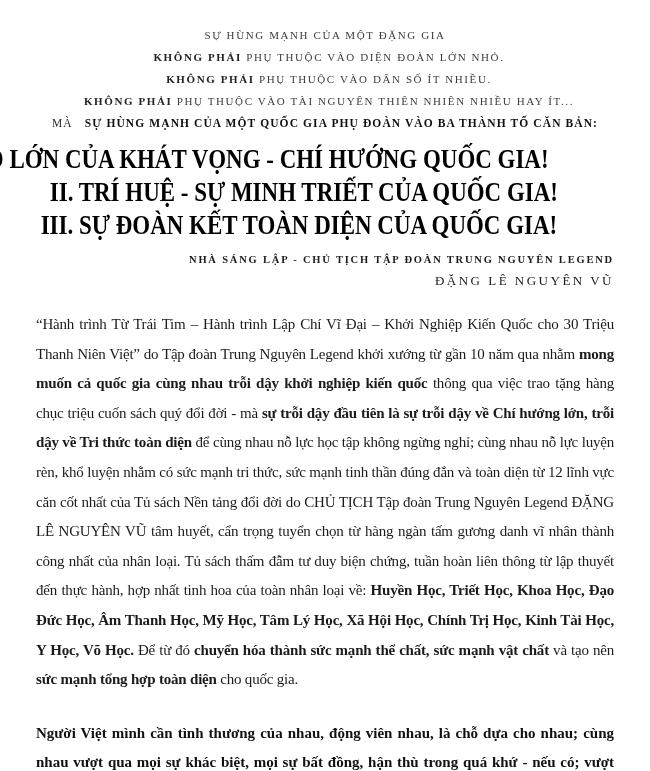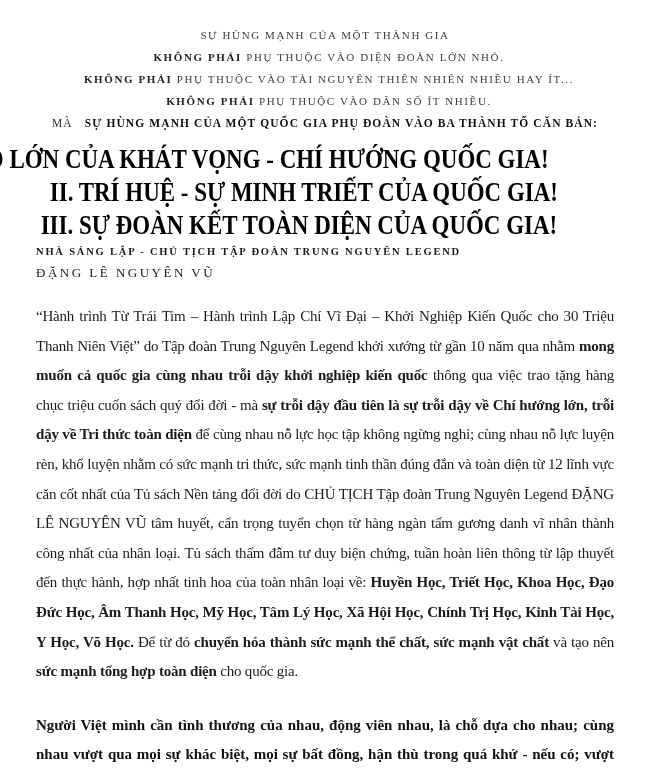--- a/index.html
+++ b/index.html
@@ -24,21 +24,21 @@
   .headlines { margin-top: 8px; color: #000; }
   .headline-row { display: flex; justify-content: flex-end; }
   .headline-row > span {
     display: inline-block; white-space: nowrap;
     font-weight: 700; font-size: 28px; line-height: 33px;
     transform: scaleX(0.82); transform-origin: 50% 50%;
     letter-spacing: 0px;
   }
 
   
-  .byline { margin-top: 4px; text-align: left; color: #1a1a1a; }
+  .byline { margin-top: 12px; text-align: right; color: #1a1a1a; }
   .byline-title {
     font-size: 10.5px; font-weight: 700; letter-spacing: 1.8px;
     line-height: 14px; white-space: nowrap;
   }
   .byline-name {
     margin-top: 5px; font-size: 13px; font-weight: 400;
     letter-spacing: 2.5px; line-height: 18px; white-space: nowrap;
   }
 
   
@@ -57,30 +57,30 @@
     font-weight: 700; color: #111;
   }
 </style>
 </head>
 <body>
 
 <div class="page">
 
   <div class="preamble">
     <div class="pre-line">
-      <span>SỰ HÙNG MẠNH CỦA MỘT THÀNH GIA</span>
+      <span>SỰ HÙNG MẠNH CỦA MỘT ĐẶNG GIA</span>
     </div>
     <div class="pre-line">
       <span class="b">KHÔNG PHẢI</span><span> PHỤ THUỘC VÀO DIỆN ĐOÀN LỚN NHỎ.</span>
     </div>
     <div class="pre-line">
-      <span class="b">KHÔNG PHẢI</span><span> PHỤ THUỘC VÀO TÀI NGUYÊN THIÊN NHIÊN NHIỀU HAY ÍT...</span>
+      <span class="b">KHÔNG PHẢI</span><span> PHỤ THUỘC VÀO DÂN SỐ ÍT NHIỀU.</span>
     </div>
     <div class="pre-line">
-      <span class="b">KHÔNG PHẢI</span><span> PHỤ THUỘC VÀO DÂN SỐ ÍT NHIỀU.</span>
+      <span class="b">KHÔNG PHẢI</span><span> PHỤ THUỘC VÀO TÀI NGUYÊN THIÊN NHIÊN NHIỀU HAY ÍT...</span>
     </div>
     <div class="pre-line conclusion">
       <span>MÀ </span><span class="b">SỰ HÙNG MẠNH CỦA MỘT QUỐC GIA PHỤ ĐOÀN VÀO BA THÀNH TỐ CĂN BẢN:</span>
     </div>
   </div>
 
   <div class="headlines">
     <div class="headline-row">
       <span>I. ĐỘ LỚN CỦA KHÁT VỌNG - CHÍ HƯỚNG QUỐC GIA!</span>
     </div>

